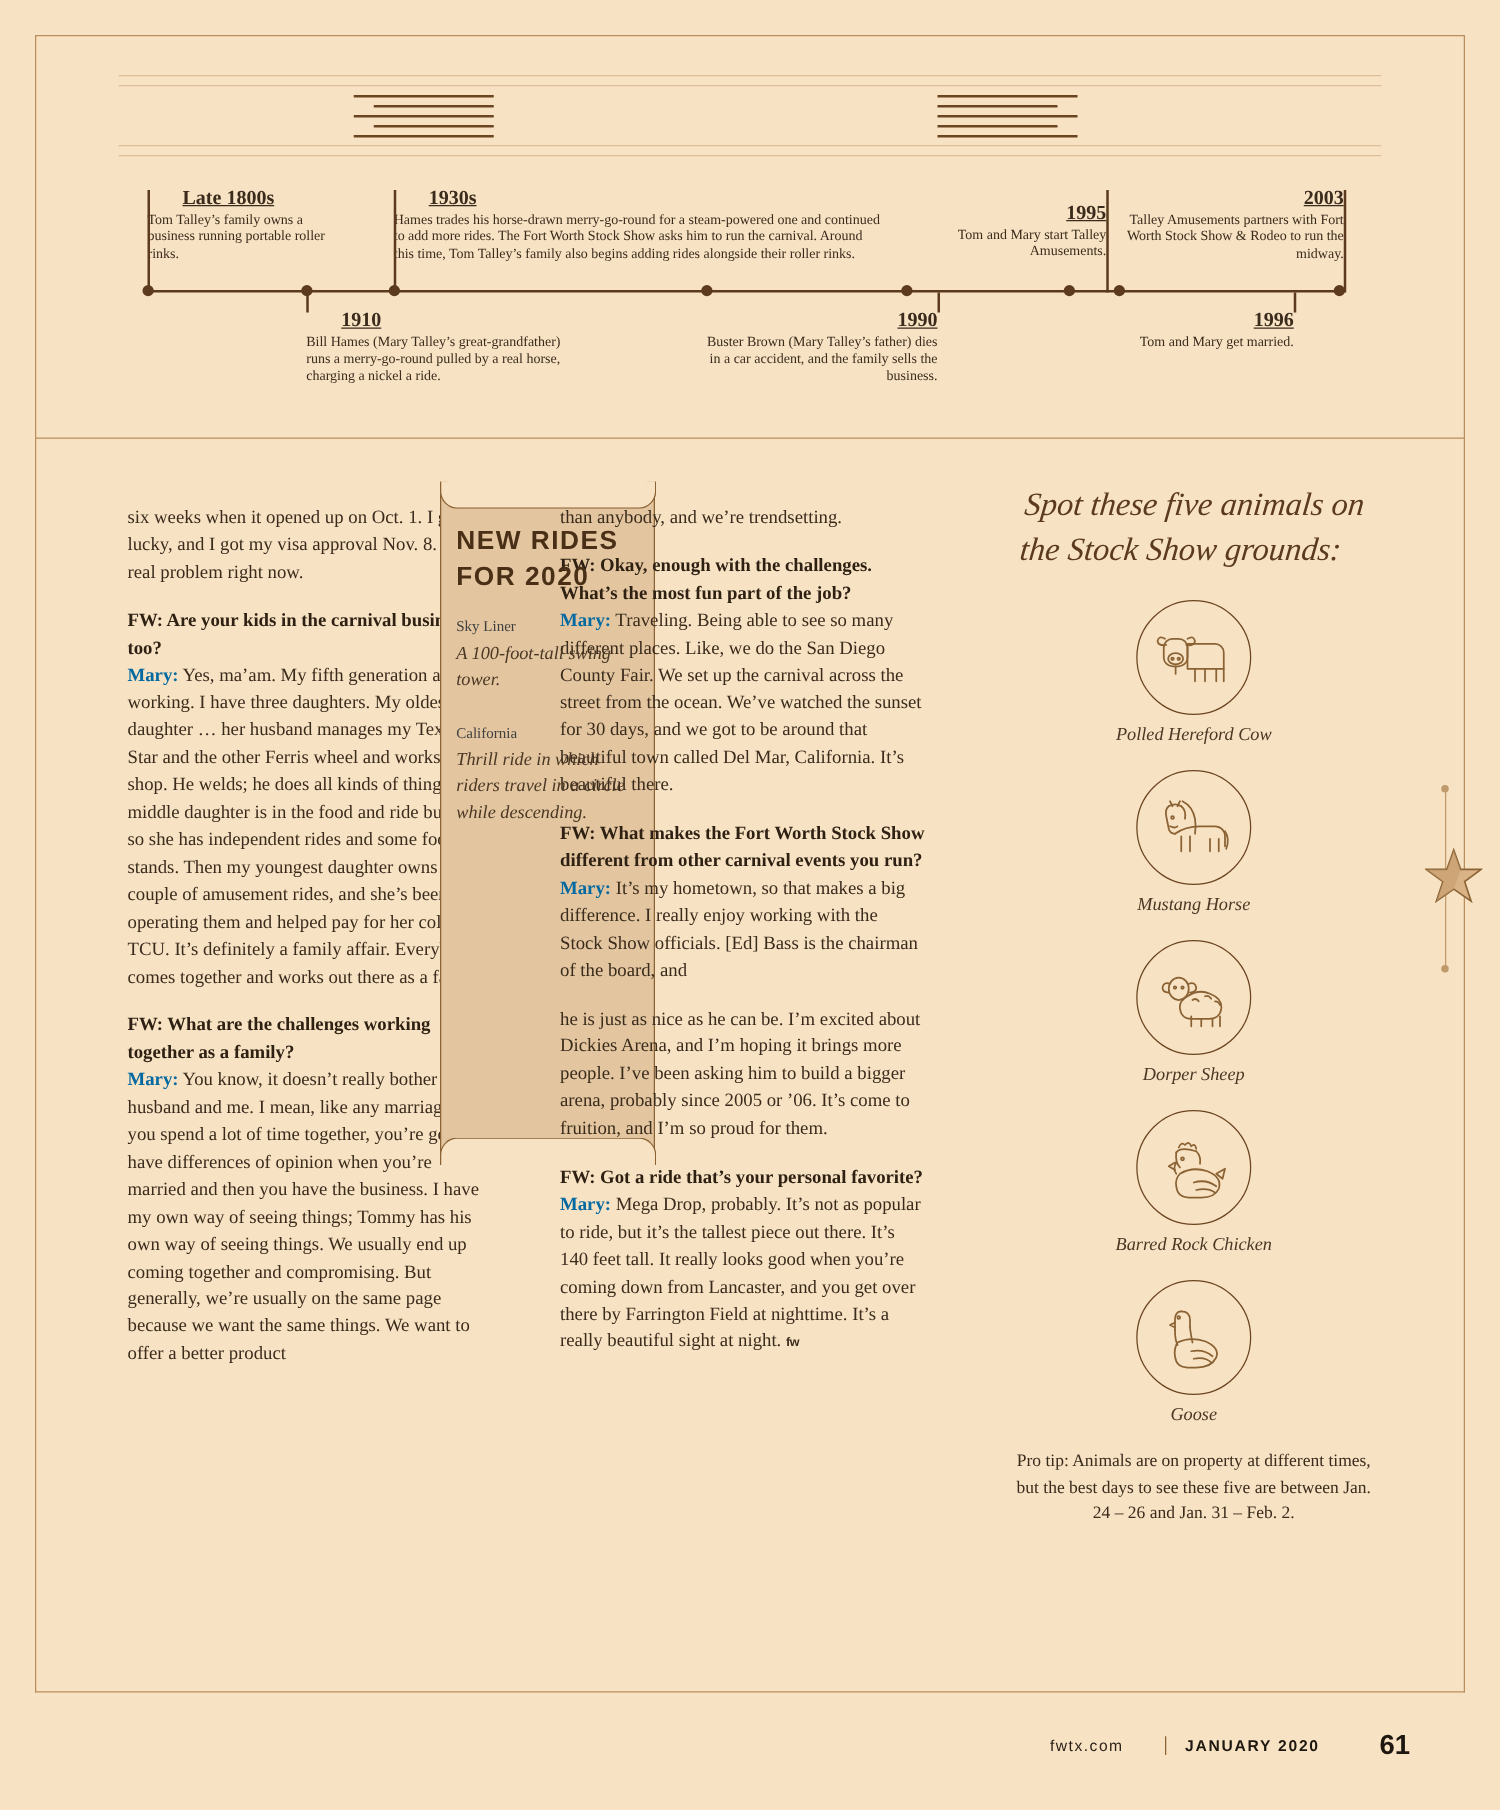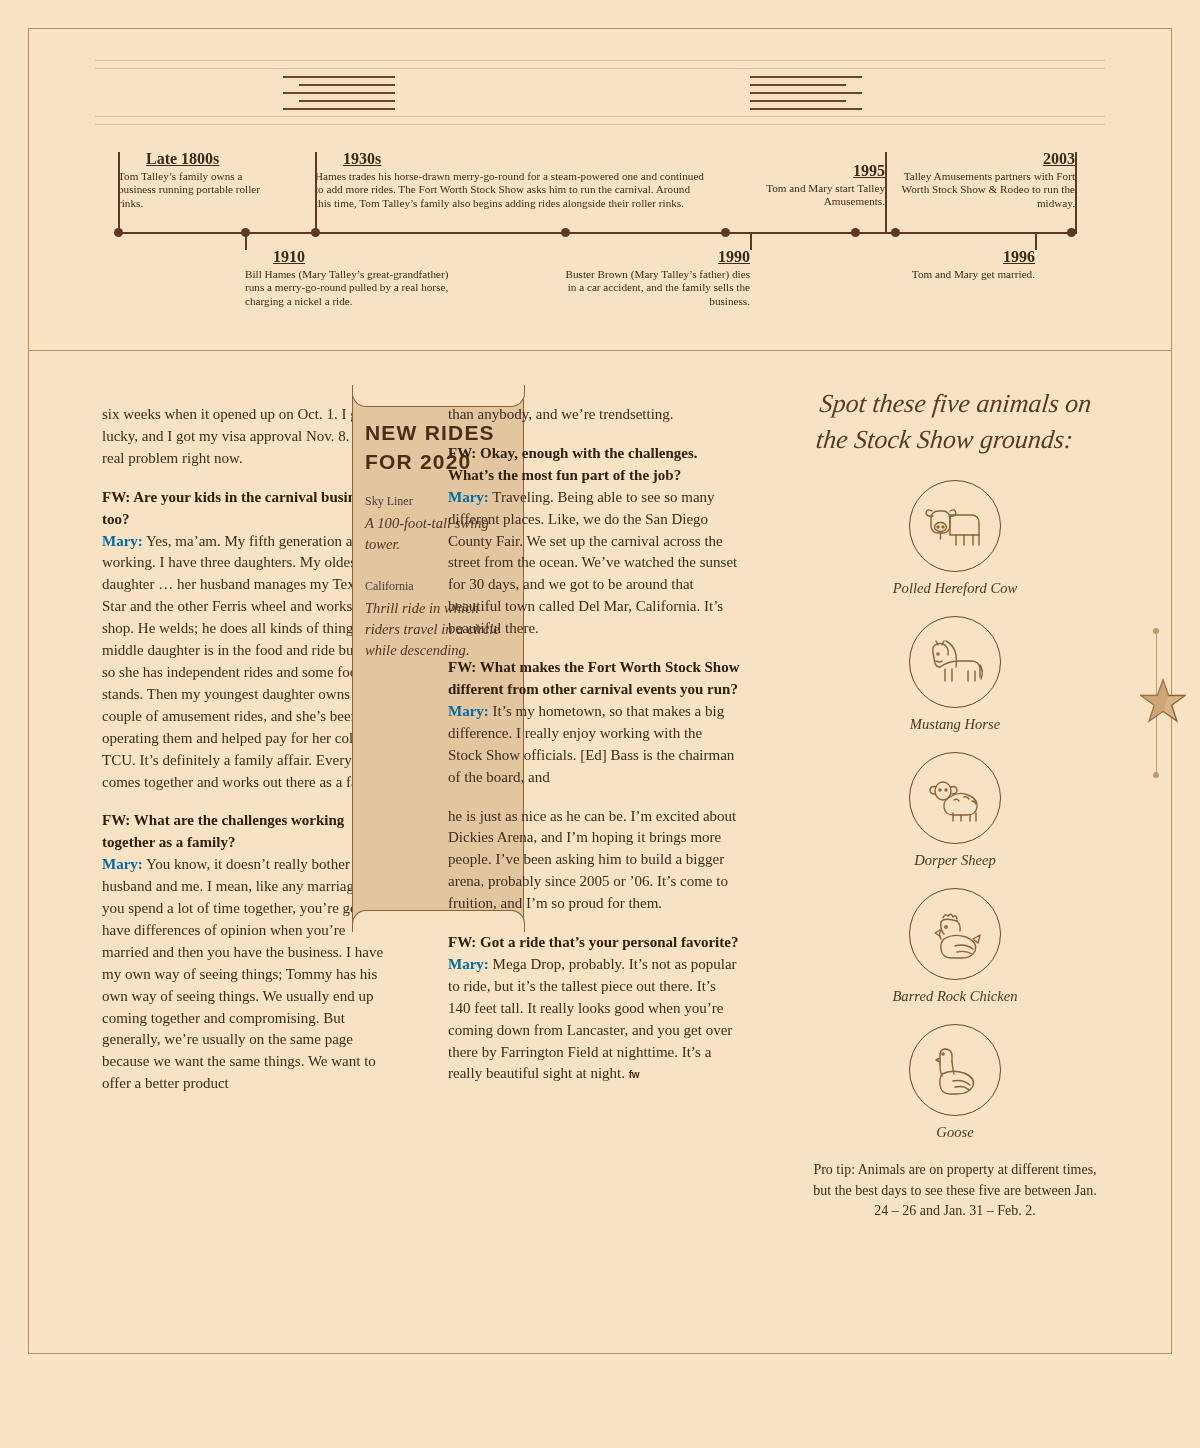--- a/index.html
+++ b/index.html
@@ -356,14 +356,20 @@
   <div class="orn">
     <div class="line"></div>
     <div class="dot d1" style="background:#c09a6b"></div>
     <div class="dot d2" style="background:#c09a6b"></div>
     <svg class="star" width="46" height="46" viewBox="0 0 46 46">
       <polygon points="23,2 28.5,17.5 45,17.5 31.7,27.3 36.9,43 23,33.3 9.1,43 14.3,27.3 1,17.5 17.5,17.5" fill="#d9b285" stroke="#8a6234" stroke-width="1.3"></polygon>
       <polygon points="23,2 28.5,17.5 23,33.3 9.1,43 14.3,27.3 1,17.5 17.5,17.5" fill="#c49a6b" opacity="0.55"></polygon>
     </svg>
   </div>
 
+  <div class="footer">
+    <div class="f-site">fwtx.com</div>
+    <div class="f-bar"></div>
+    <div class="f-date">JANUARY 2020</div>
+    <div class="f-page">61</div>
+  </div>
 
 </div>
 
 </body></html>

